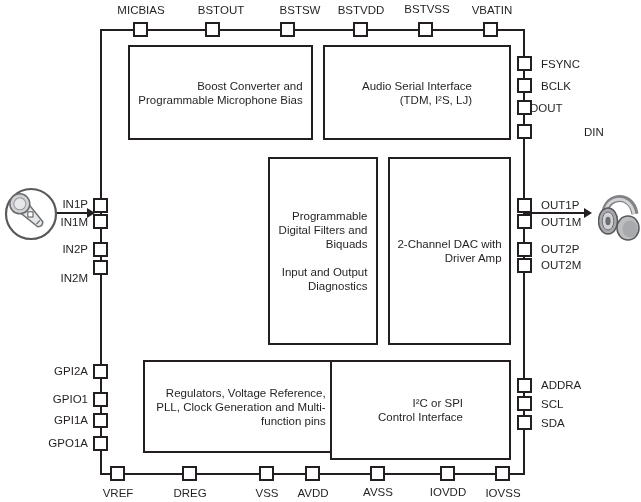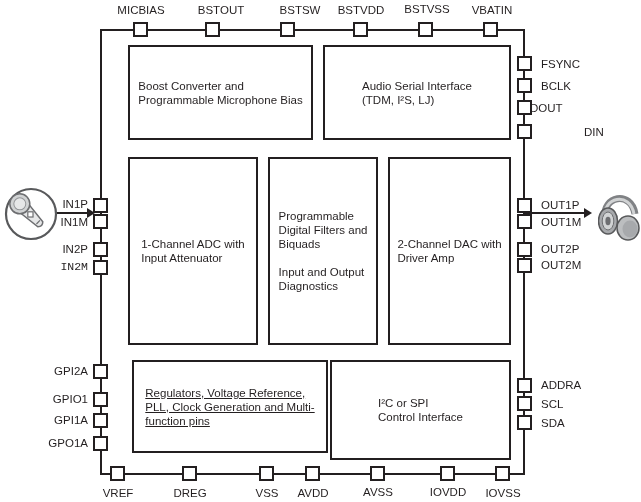--- a/index.html
+++ b/index.html
@@ -1,21 +1,21 @@
 <!DOCTYPE html>
 <html><head>
 <meta charset="utf-8">
 <style>
   html,body{margin:0;padding:0;background:#fff;}
   .stage{position:relative;width:641px;height:502px;background:#fff;
          font-family:"Liberation Sans",sans-serif;color:#231f20;overflow:hidden;}
   .chip{position:absolute;left:100px;top:29px;width:425px;height:446px;
         border:2px solid #231f20;box-sizing:border-box;background:#fff;}
   .blk{position:absolute;border:2px solid #231f20;background:#fff;box-sizing:border-box;
-       display:flex;align-items:center;justify-content:center;text-align:left;
+       display:flex;align-items:center;justify-content:center;text-align:right;
        font-size:11.5px;line-height:14px;white-space:pre-line;padding:2px;}
   .pin{position:absolute;width:11px;height:11px;border:2px solid #231f20;background:#fff;}
   .plabel{position:absolute;font-size:11.5px;line-height:14px;white-space:nowrap;}
   .pl-center{transform:translateX(-50%);}
   .pl-right{text-align:right;}
   .aline{position:absolute;height:2px;background:#231f20;}
   .ahead{position:absolute;width:0;height:0;border-top:5px solid transparent;
          border-bottom:5px solid transparent;border-left:8px solid #231f20;}
   svg{position:absolute;display:block;}
 </style>
@@ -23,31 +23,29 @@
 <body>
 
 <div class="stage">
 
   <div class="chip"></div>
 
   <div class="blk" style="left:128px;top:45px;width:185px;height:95px;">Boost Converter and
 Programmable Microphone Bias</div>
   <div class="blk" style="left:323px;top:45px;width:188px;height:95px;">Audio Serial Interface
 (TDM, I²S, LJ)</div>
-  <div class="blk" style="left:128px;top:157px;width:130px;height:188px;">1-Channel ADC with
-Input Attenuator</div>
   <div class="blk" style="left:268px;top:157px;width:110px;height:188px;">Programmable
 Digital Filters and
 Biquads
 
 Input and Output
 Diagnostics</div>
   <div class="blk" style="left:388px;top:157px;width:123px;height:188px;">2-Channel DAC with
 Driver Amp</div>
-  <div class="blk" style="left:132px;top:360px;width:196px;height:93px;text-decoration:underline;">Regulators, Voltage Reference,
+  <div class="blk" style="left:143px;top:360px;width:196px;height:93px;">Regulators, Voltage Reference,
 PLL, Clock Generation and Multi-
 function pins</div>
   <div class="blk" style="left:330px;top:360px;width:181px;height:100px;">I²C or SPI
 Control Interface</div>
 
   <div class="pin" style="left:133px;top:22px;"></div>
   <div class="pin" style="left:205px;top:22px;"></div>
   <div class="pin" style="left:280px;top:22px;"></div>
   <div class="pin" style="left:353px;top:22px;"></div>
   <div class="pin" style="left:418px;top:22px;"></div>
@@ -78,21 +76,21 @@
   <div class="pin" style="left:93px;top:214px;"></div>
   <div class="pin" style="left:93px;top:242px;"></div>
   <div class="pin" style="left:93px;top:260px;"></div>
   <div class="pin" style="left:93px;top:364px;"></div>
   <div class="pin" style="left:93px;top:392px;"></div>
   <div class="pin" style="left:93px;top:413px;"></div>
   <div class="pin" style="left:93px;top:436px;"></div>
   <div class="plabel pl-right" style="right:553px;top:197px;">IN1P</div>
   <div class="plabel pl-right" style="right:553px;top:215px;">IN1M</div>
   <div class="plabel pl-right" style="right:553px;top:242px;">IN2P</div>
-  <div class="plabel pl-right" style="right:553px;top:260px;font-family:Liberation Mono, monospace;">IN2M</div>
+  <div class="plabel pl-right" style="right:553px;top:271px;">IN2M</div>
   <div class="plabel pl-right" style="right:553px;top:364px;">GPI2A</div>
   <div class="plabel pl-right" style="right:553px;top:392px;">GPIO1</div>
   <div class="plabel pl-right" style="right:553px;top:413px;">GPI1A</div>
   <div class="plabel pl-right" style="right:553px;top:436px;">GPO1A</div>
 
   <div class="pin" style="left:517px;top:56px;"></div>
   <div class="pin" style="left:517px;top:78px;"></div>
   <div class="pin" style="left:517px;top:100px;"></div>
   <div class="pin" style="left:517px;top:124px;"></div>
   <div class="pin" style="left:517px;top:198px;"></div>

